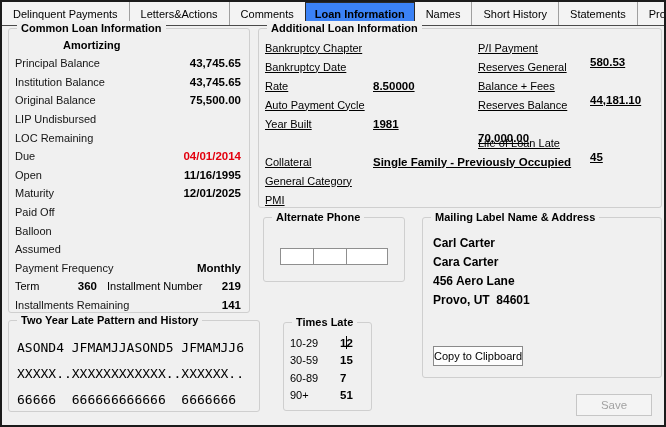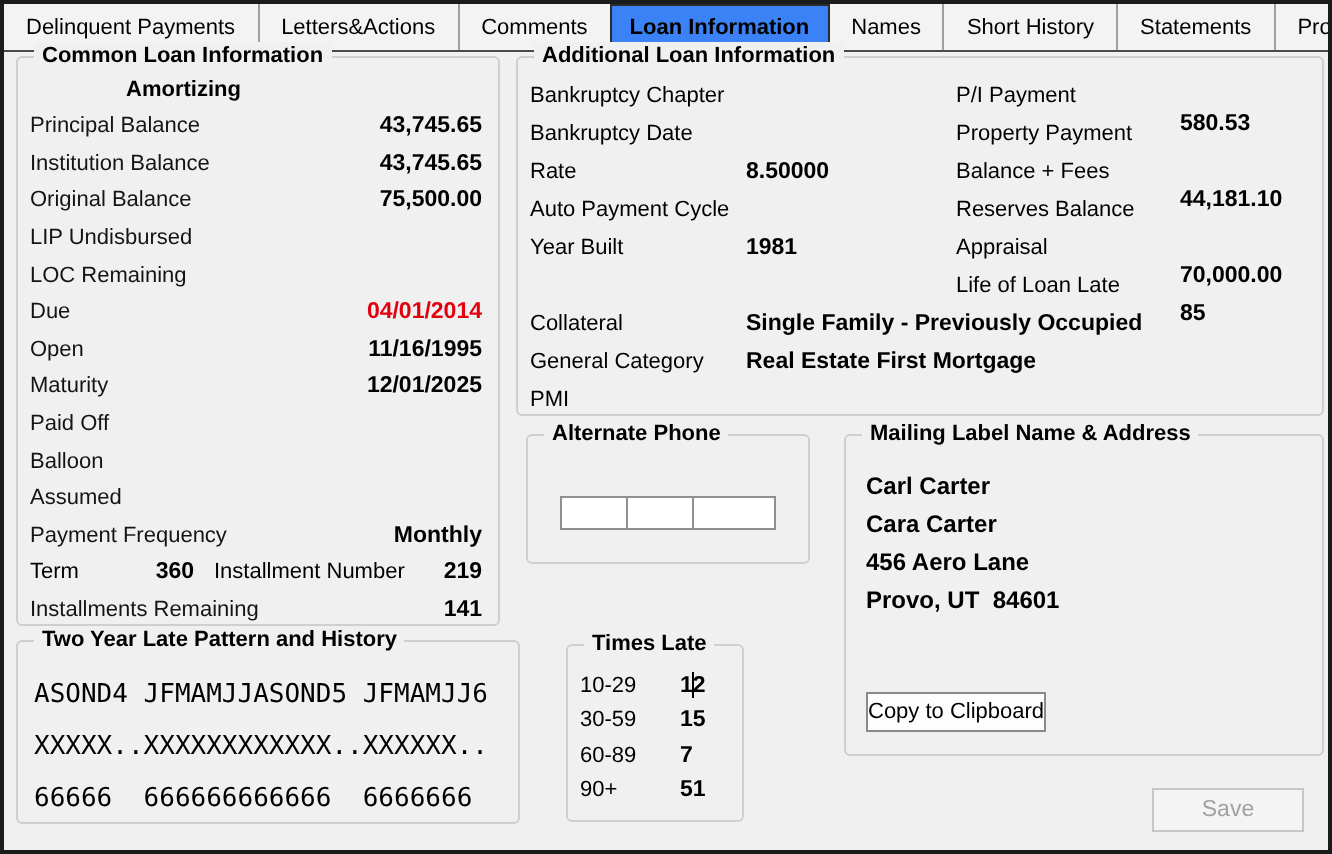--- a/index.html
+++ b/index.html
@@ -37,21 +37,21 @@
   .crow{display:flex;align-items:center;height:18.6px;}
   .crow .lbl{flex:1;color:#141414;}
   .crow .val{font-weight:bold;font-size:11.5px;text-align:right;}
   .crow .val.red{color:#e3000e;}
   .term-row .t-lbl1{width:44px;}
   .term-row .t-val1{width:38px;font-weight:bold;font-size:11.5px;text-align:right;margin-right:10px;}
   .term-row .t-lbl2{flex:1;}
   .term-row .t-val2{font-weight:bold;font-size:11.5px;text-align:right;}
   
   #grp-additional{left:256px;top:26px;width:402px;height:178px;}
-  #grp-additional .body{padding:9px 14px 0 6px;}
+  #grp-additional .body{padding:9px 14px 0 6px;text-decoration:underline;}
   .arow{display:flex;align-items:center;height:19px;}
   .arow .l1{width:108px;}
   .arow .v1{width:105px;font-weight:bold;font-size:11.5px;}
   .arow .l2{width:112px;}
   .arow .v2{flex:1;font-weight:bold;font-size:11.5px;margin-top:28px;}
   .frow{display:flex;align-items:center;height:19px;}
   .frow .l1{width:108px;}
   .frow .vfull{font-weight:bold;font-size:11.5px;}
   
   #grp-altphone{left:261px;top:215px;width:140px;height:63px;}
@@ -180,54 +180,52 @@
     <div class="body">
       <div class="arow">
         <span class="l1">Bankruptcy Chapter</span>
         <span class="v1"></span>
         <span class="l2">P/I Payment</span>
         <span class="v2">580.53</span>
       </div>
       <div class="arow">
         <span class="l1">Bankruptcy Date</span>
         <span class="v1"></span>
-        <span class="l2">Property Payment</span>
+        <span class="l2">Reserves General</span>
         <span class="v2"></span>
       </div>
       <div class="arow">
         <span class="l1">Rate</span>
         <span class="v1">8.50000</span>
         <span class="l2">Balance + Fees</span>
         <span class="v2">44,181.10</span>
       </div>
       <div class="arow">
         <span class="l1">Auto Payment Cycle</span>
         <span class="v1"></span>
         <span class="l2">Reserves Balance</span>
         <span class="v2"></span>
       </div>
       <div class="arow">
         <span class="l1">Year Built</span>
         <span class="v1">1981</span>
-        <span class="l2">Appraisal</span>
         <span class="v2">70,000.00</span>
       </div>
       <div class="arow">
         <span class="l1"></span>
         <span class="v1"></span>
         <span class="l2">Life of Loan Late</span>
-        <span class="v2">85</span>
+        <span class="v2">45</span>
       </div>
       <div class="frow">
         <span class="l1">Collateral</span>
         <span class="vfull">Single Family - Previously Occupied</span>
       </div>
       <div class="frow">
         <span class="l1">General Category</span>
-        <span class="vfull">Real Estate First Mortgage</span>
       </div>
       <div class="frow">
         <span class="l1">PMI</span>
         <span class="vfull"></span>
       </div>
     </div>
   </div>
 
   <div class="grp" id="grp-altphone">
     <span class="grp-title">Alternate Phone</span>

